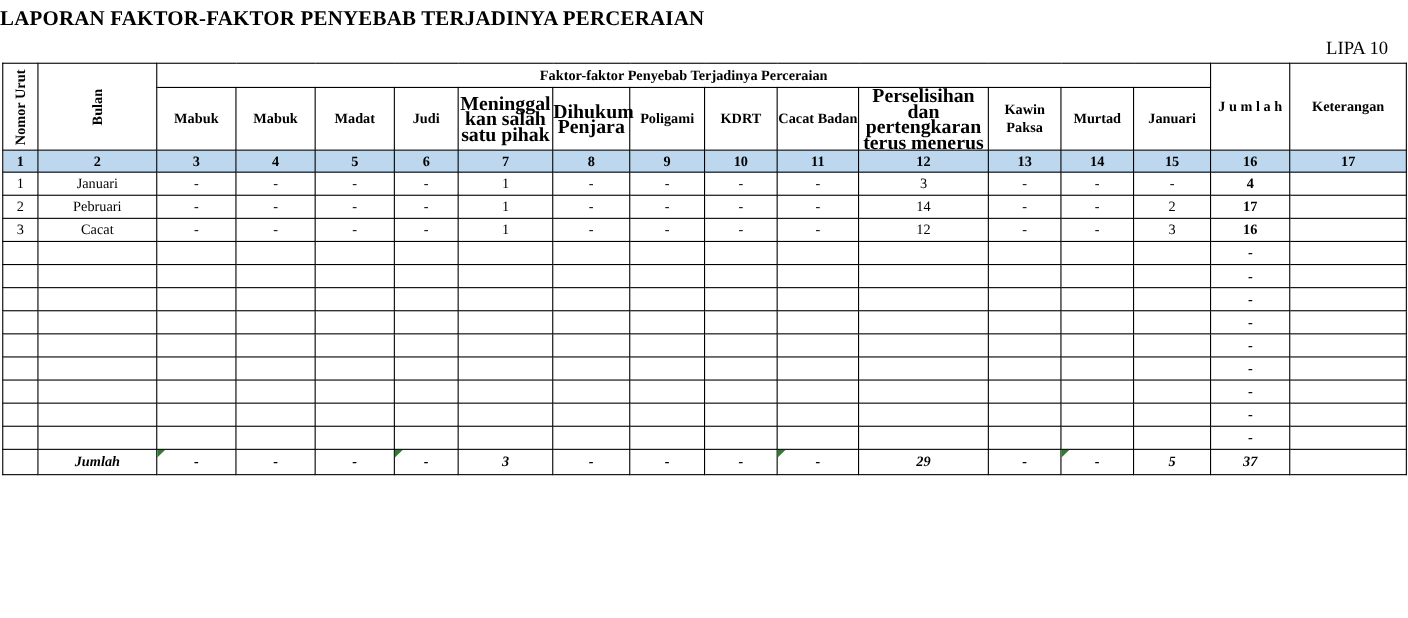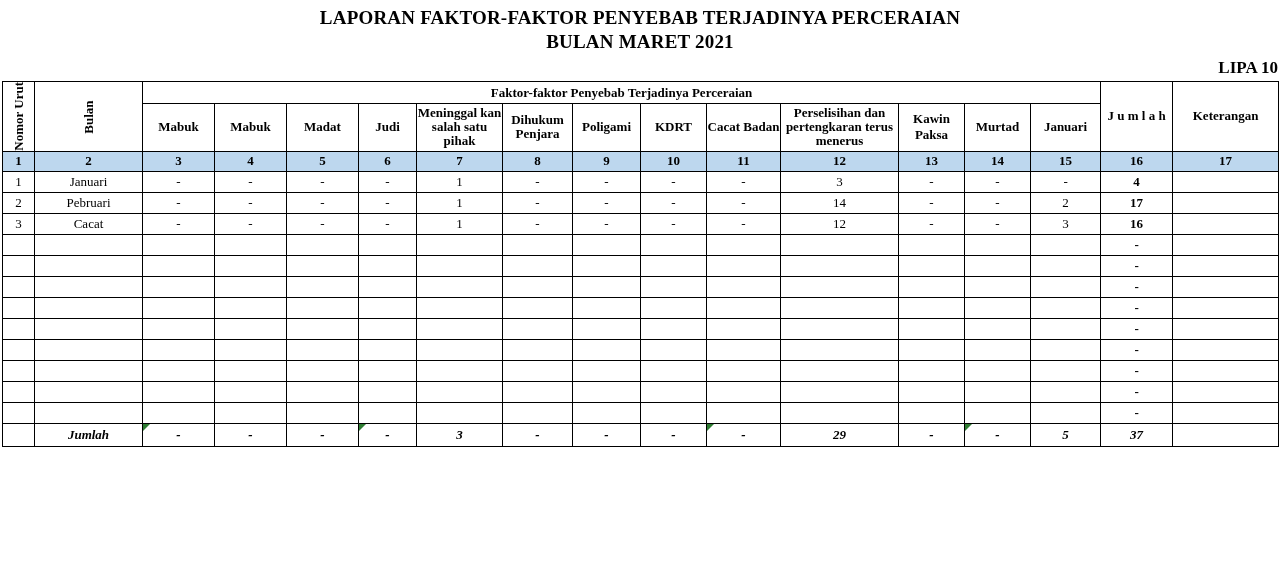--- a/index.html
+++ b/index.html
@@ -14,35 +14,35 @@
     color: #000000;
     overflow: hidden;
   }
   .page {
     width: 1280px;
     height: 562px;
     position: relative;
     box-sizing: border-box;
   }
   .title-block {
-    text-align: center;
+    text-align: left;
     padding-top: 6px;
   }
   .title-line {
     font-family: "Liberation Serif", serif;
     font-weight: bold;
     font-size: 19px;
     letter-spacing: 0.2px;
     line-height: 24px;
   }
   .code-line {
     text-align: right;
-    font-weight: bold;
+    font-weight: normal;
     font-size: 17px;
-    padding-right: 2px;
+    padding-right: 18px;
     padding-top: 4px;
     line-height: 20px;
   }
   table.report {
     border-collapse: collapse;
     table-layout: fixed;
     width: 1276px;
     margin-left: 2px;
     margin-top: 3px;
   }
@@ -66,21 +66,21 @@
     white-space: nowrap;
     padding: 2px 0;
   }
   th.colhead {
     font-weight: bold;
     font-size: 14px;
     line-height: 16px;
     padding: 2px 2px;
   }
   th.colhead.small {
-    font-size: 13px;
+    font-size: 18px;
     line-height: 14px;
   }
   tr.numrow td {
     background: #bdd7ee;
     font-weight: bold;
     font-size: 13px;
     height: 19px;
   }
   tr.datarow td {
     height: 20px;
@@ -128,21 +128,20 @@
     border-right: 7px solid transparent;
   }
 </style>
 </head>
 <body>
 
 <div class="page">
 
   <div class="title-block">
     <div class="title-line">LAPORAN FAKTOR-FAKTOR PENYEBAB TERJADINYA PERCERAIAN</div>
-    <div class="title-line">BULAN MARET 2021</div>
   </div>
 
   <div class="code-line">LIPA 10</div>
 
   <table class="report">
     <colgroup>
       <col style="width:32px">
       <col style="width:108px">
       <col style="width:72px">
       <col style="width:72px">

